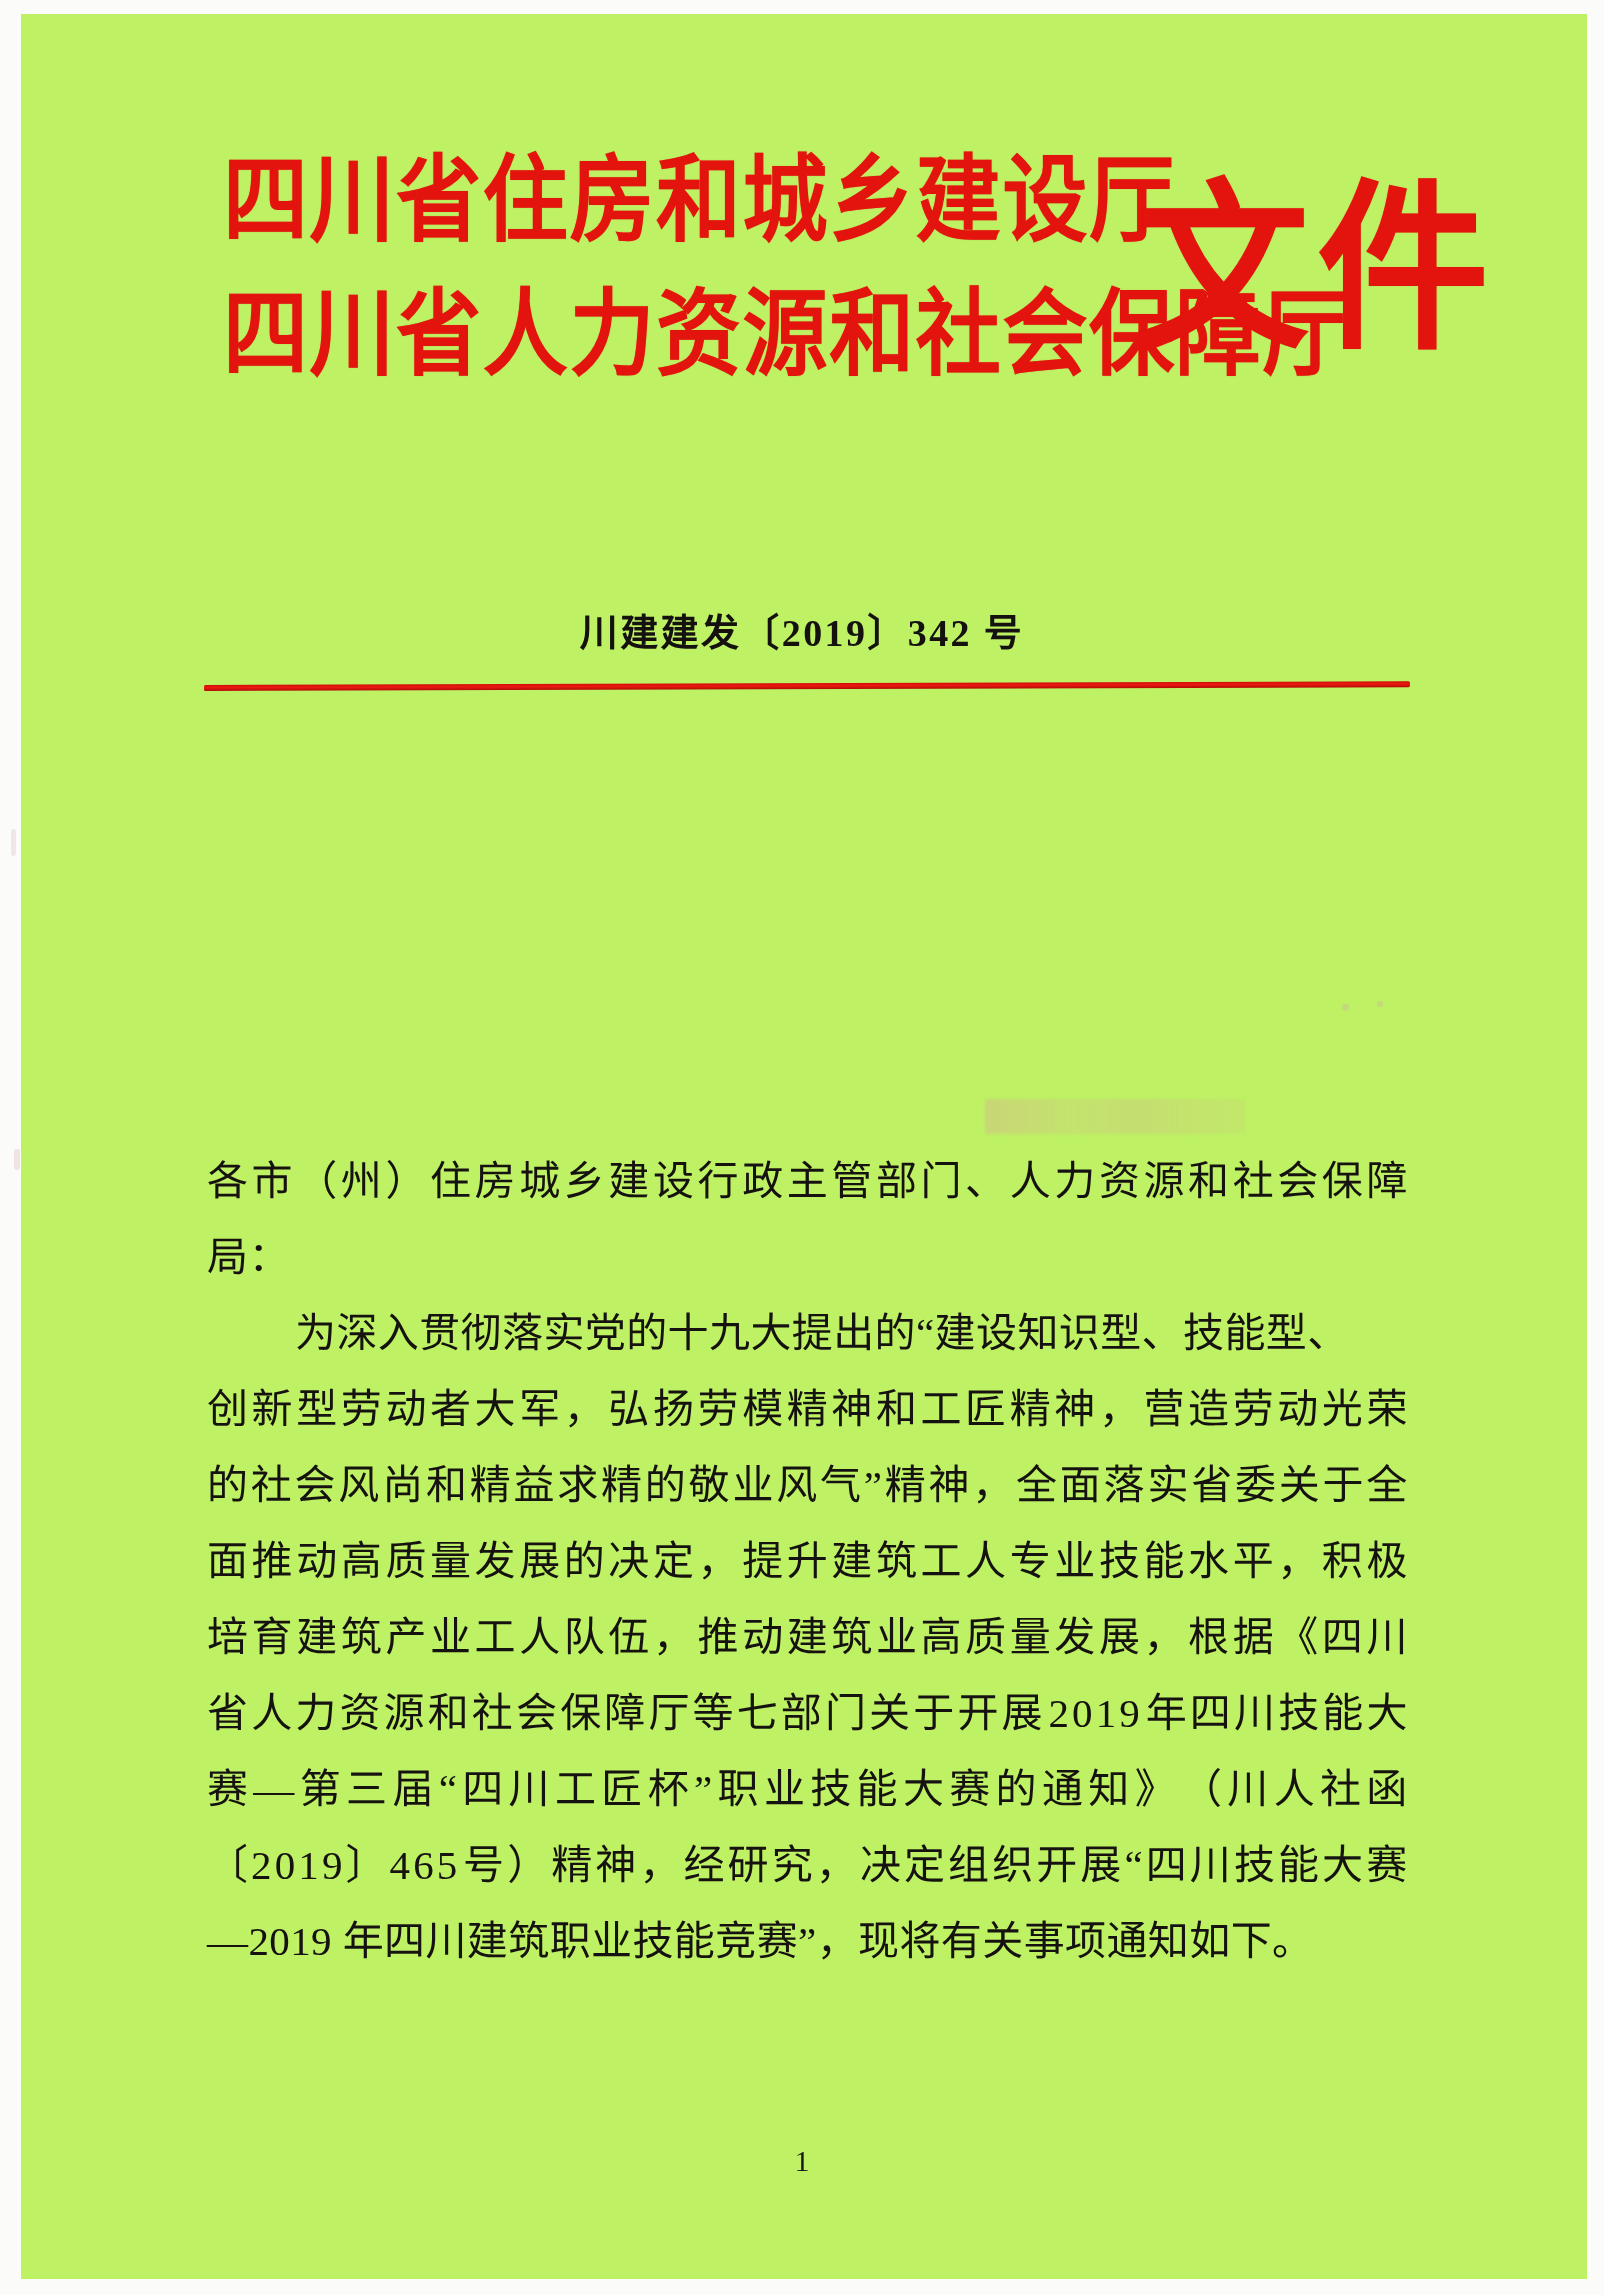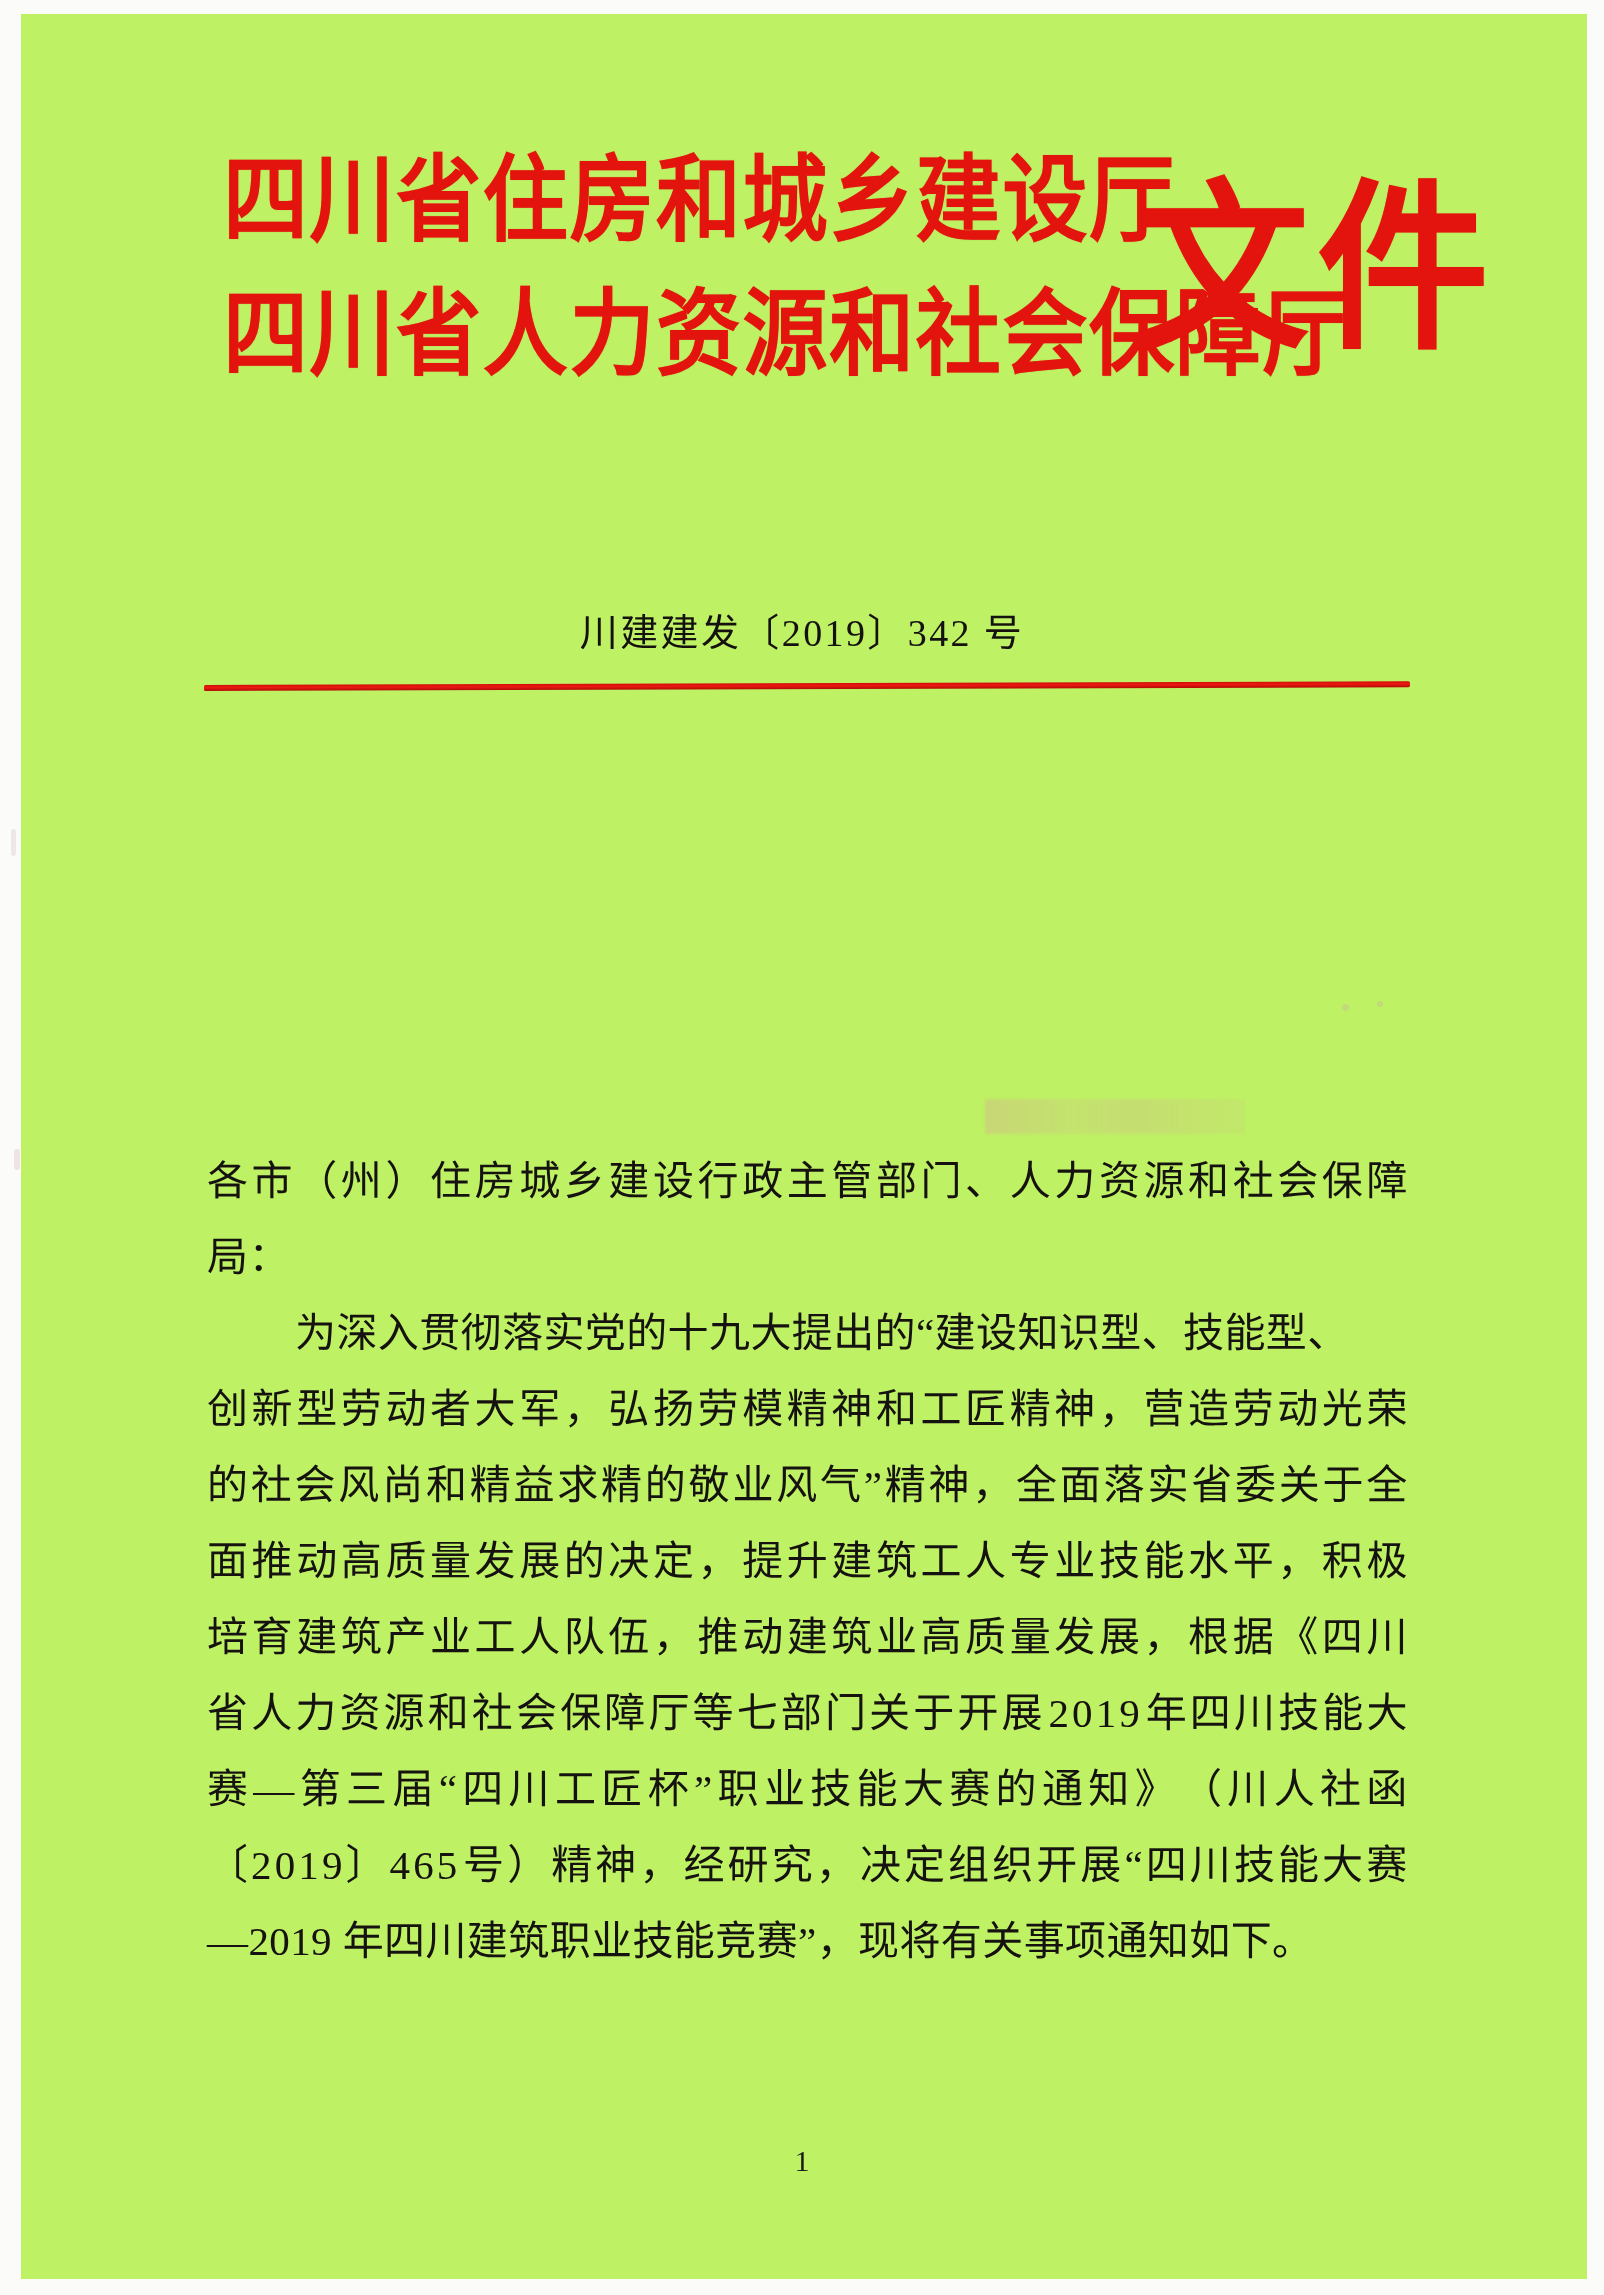--- a/index.html
+++ b/index.html
@@ -78,20 +78,21 @@
     left: 0;
     top: 608px;
     width: 1604px;
     text-align: center;
     font-size: 38px;
     line-height: 51px;
     color: #14110f;
     letter-spacing: 2.4px;
     font-family: "Liberation Serif", "DejaVu Serif", serif;
     white-space: nowrap;
+    font-weight: bold;
   }
 
   
   .red-rule {
     position: absolute;
     left: 204px;
     top: 685px;
     width: 1206px;
     height: 5.5px;
     background: linear-gradient(180deg, #cf0d08 0%, #ec1a11 45%, #b10a06 100%);

